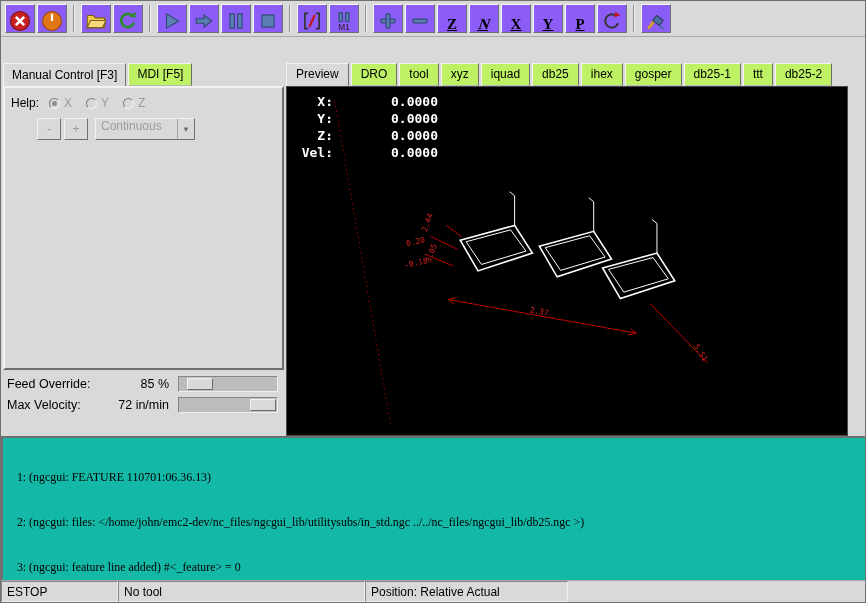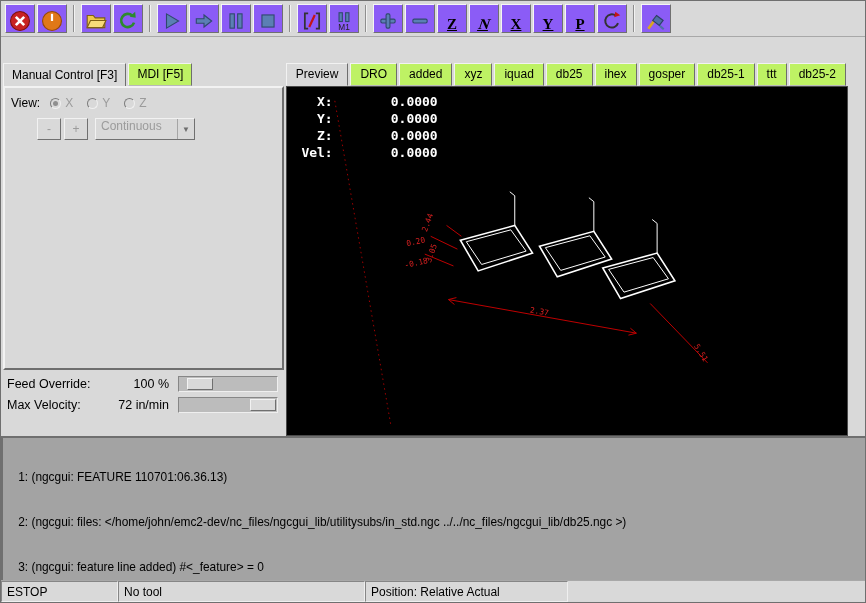--- a/index.html
+++ b/index.html
@@ -59,23 +59,23 @@
   .ro-label{width:38px;text-align:right}
   .ro-value{width:105px;text-align:right}
   .scene{position:absolute;left:0;top:0;width:100%;height:100%}
   .wire{fill:none;stroke:#fff;stroke-width:1.6}
   .thin{stroke-width:1}
   .dimline{stroke:#c00000;stroke-width:1;fill:none}
   .dimtext{fill:#d42020;font-family:"DejaVu Sans Mono",monospace;font-size:8px}
   .axisline{stroke:#a00000;stroke-width:1;stroke-dasharray:1.5 3.5;fill:none}
 
   
-  .gcode{position:absolute;top:435px;left:0;width:866px;height:146px;background:#a3a3a3;
+  .gcode{position:absolute;top:435px;left:0;width:866px;height:146px;background:#14b8a6;
          border:2px solid;border-color:#6f6f6f #efefef #efefef #6f6f6f;
-         padding:2px 1px 0 2px;font-family:Liberation Sans, sans-serif;font-size:11.9px;line-height:15px;
+         padding:2px 1px 0 2px;font-family:Liberation Serif, serif;font-size:11.9px;line-height:15px;
          white-space:pre-wrap;word-break:break-all;overflow:hidden}
   .gline{min-height:15px}
 
   
   .statusbar{position:absolute;bottom:0;left:0;width:866px;height:22px;background:#d9d9d9;display:flex;border-top:1px solid #a8a8a8}
   .sb-cell{height:100%;border:1px solid;border-color:#868686 #efefef #efefef #868686;padding:3px 5px;font-size:12px;overflow:hidden;white-space:nowrap}
   .sb-1{width:117px}.sb-2{width:247px}.sb-3{width:203px}
 </style>
 </head>
 <body>
@@ -191,21 +191,21 @@
 
   <div class="main">
 
     <div class="left">
       <div class="nb-tabs">
         <div class="nb-tab active">Manual Control [F3]</div>
         <div class="nb-tab">MDI [F5]</div>
       </div>
       <div class="nb-body">
         <div class="row">
-          <span style="margin-right:10px">View:</span>
+          <span style="margin-right:10px">Help:</span>
           <span class="radio">
             <span class="circ">
                 <span class="dot"></span>
               </span>
             <span class="dis">X</span>
           </span>
           <span class="radio">
             <span class="circ"></span>
             <span class="dis">Y</span>
           </span>
@@ -219,40 +219,40 @@
           <div class="sm-btn dis">+</div>
           <div class="combo">
             <span class="txt dis">Continuous</span>
             <span class="arrow-box">▼</span>
           </div>
         </div>
       </div>
       <div class="sliders">
         <div class="slider-row">
           <span class="s-label">Feed Override:</span>
-          <span class="s-value">100 %</span>
+          <span class="s-value">85 %</span>
           <span class="s-track">
             <span class="s-thumb" style="left:8px"></span>
           </span>
         </div>
         <div class="slider-row">
           <span class="s-label">Max Velocity:</span>
           <span class="s-value">72 in/min</span>
           <span class="s-track">
             <span class="s-thumb" style="left:71px"></span>
           </span>
         </div>
       </div>
     </div>
 
     <div class="right">
       <div class="rtabs">
         <div class="nb-tab active">Preview</div>
         <div class="nb-tab">DRO</div>
-        <div class="nb-tab">added</div>
+        <div class="nb-tab">tool</div>
         <div class="nb-tab">xyz</div>
         <div class="nb-tab">iquad</div>
         <div class="nb-tab">db25</div>
         <div class="nb-tab">ihex</div>
         <div class="nb-tab">gosper</div>
         <div class="nb-tab">db25-1</div>
         <div class="nb-tab">ttt</div>
         <div class="nb-tab">db25-2</div>
       </div>
       <div class="preview">

